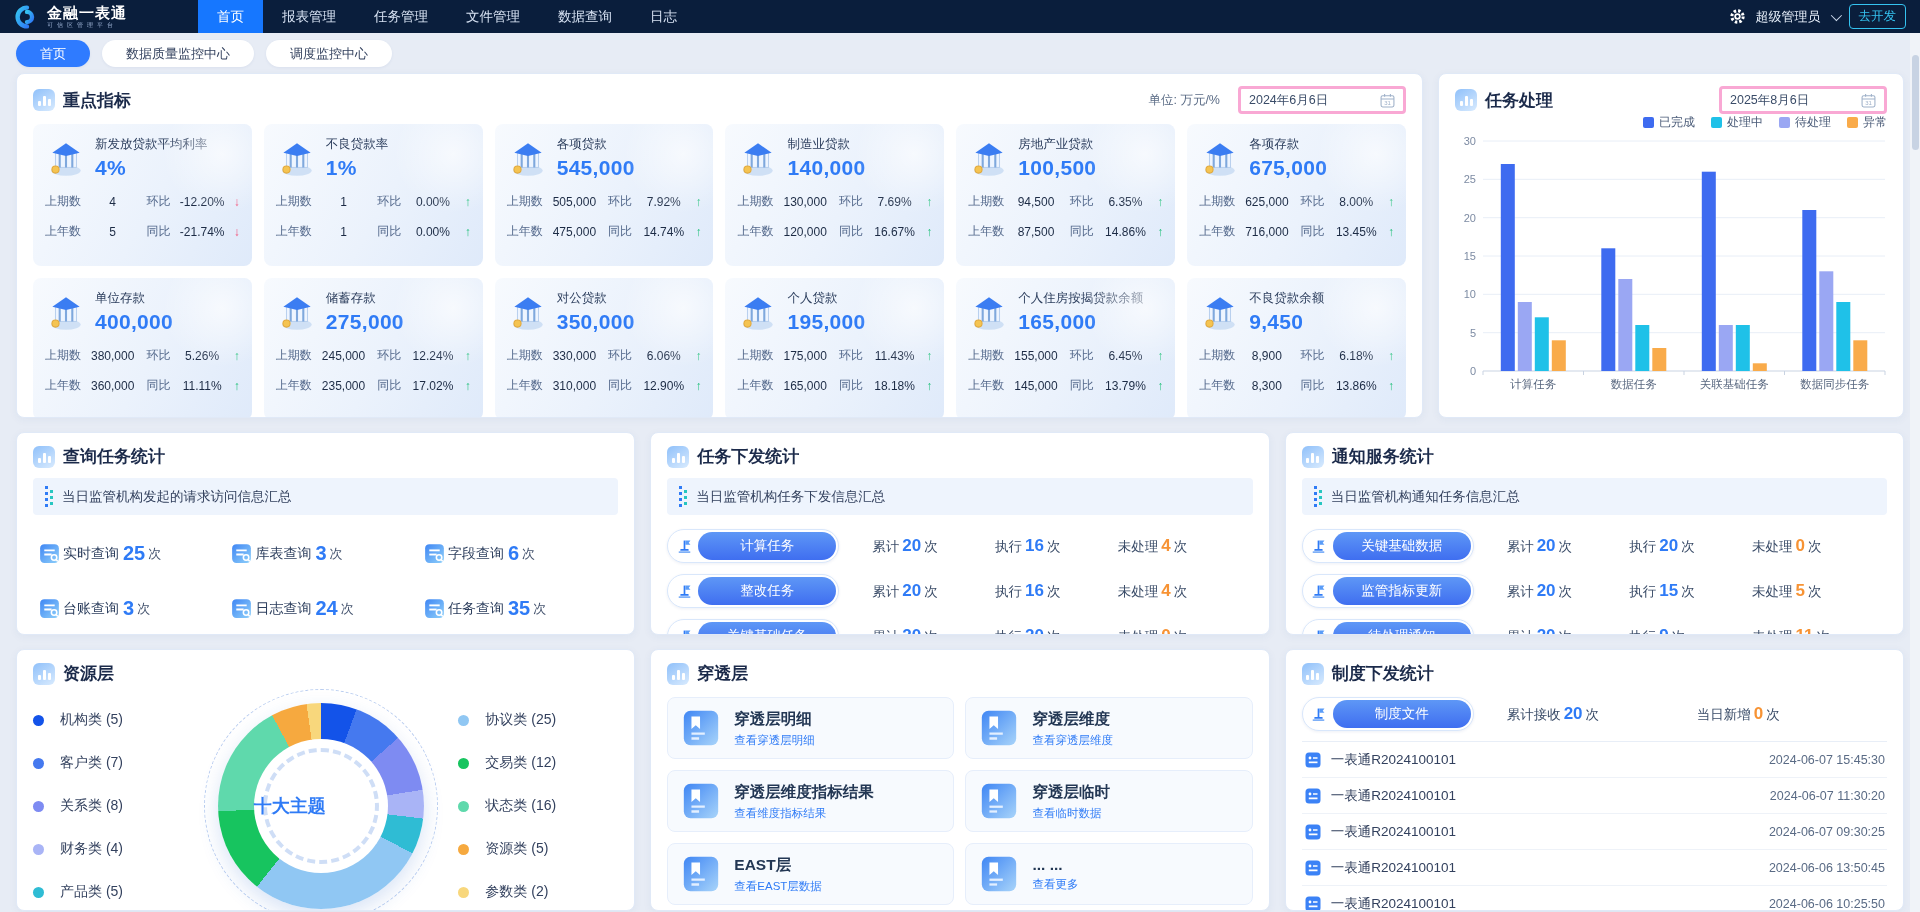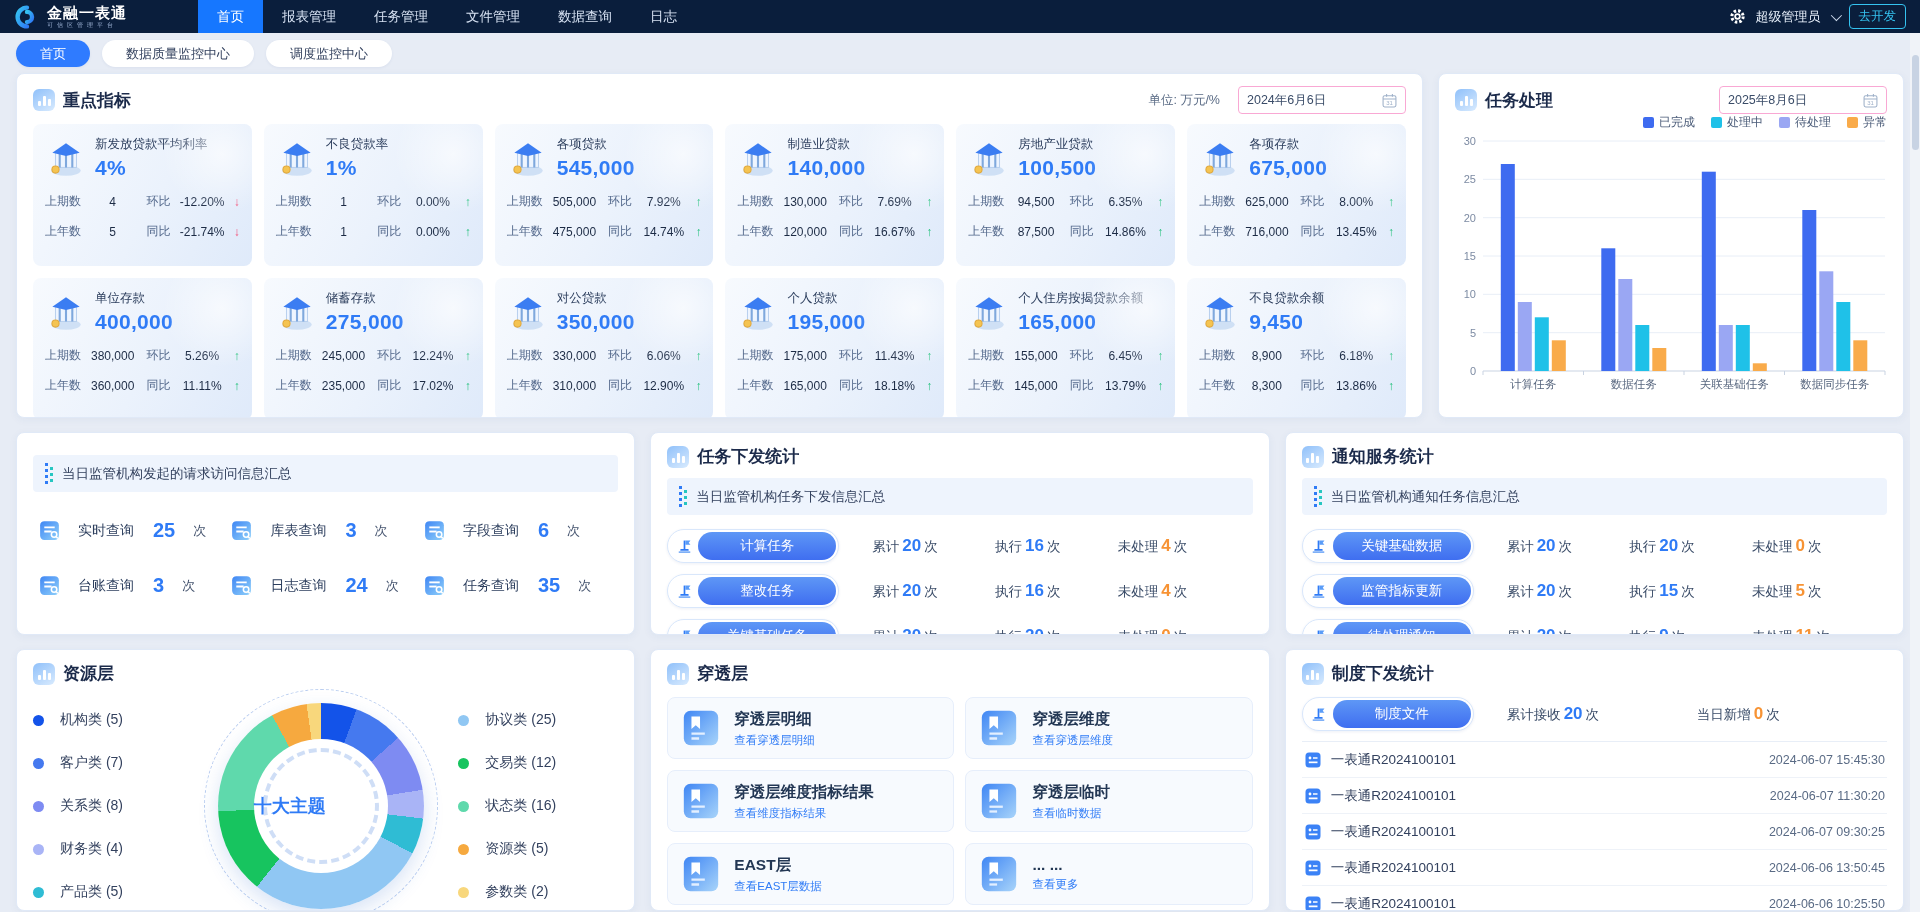--- a/index.html
+++ b/index.html
@@ -29,21 +29,21 @@
   .row { display:grid; gap:15px; margin:0 16px 14px; }
   .row1 { grid-template-columns: 1fr 466px; }
   .row2, .row3 { grid-template-columns: repeat(3, 1fr); }
   .panel { background:#fff; border:1px solid #e0e9f7; border-radius:8px; box-shadow:0 2px 8px rgba(40,70,140,.05); padding:12px 16px; overflow:hidden; }
   .p-head { display:flex; align-items:center; gap:8px; }
   .p-icon { width:22px; height:22px; border-radius:6px; background:linear-gradient(145deg,#8fc0fa,#d9ebfe); display:flex; align-items:flex-end; justify-content:center; gap:2px; padding-bottom:5px; flex:0 0 auto; }
   .p-icon i { display:block; width:3px; background:#fff; border-radius:1px; }
   .p-title { font-size:17px; font-weight:bold; color:#1b2a4a; }
   .p-head .spacer { flex:1; }
   .unit-label { font-size:12.5px; color:#5a6b85; margin-right:10px; }
-  .datebox { width:168px; height:28px; border:1px solid #f9a8d4; border-radius:4px; display:flex; align-items:center; padding:0 8px; font-size:12.5px; color:#3a4c68; background:#fff; cursor:pointer; }
+  .datebox { width:168px; height:28px; border:3px solid #f9a8d4; border-radius:4px; display:flex; align-items:center; padding:0 8px; font-size:12.5px; color:#3a4c68; background:#fff; cursor:pointer; }
   .datebox .dtext { flex:1; }
 
   
   .km-grid { display:grid; grid-template-columns:repeat(6,1fr); gap:12px; margin-top:10px; }
   .kcard { border-radius:8px; background:linear-gradient(120deg,#f7fafe 0%,#ebf2fc 55%,#dfeafa 100%); padding:12px 12px 10px; height:142px; position:relative; overflow:hidden; }
   .kcard::after { content:""; position:absolute; right:-30px; top:-30px; width:120px; height:120px; border-radius:50%; background:radial-gradient(circle,rgba(255,255,255,.65),rgba(255,255,255,0) 70%); pointer-events:none; }
   .k-top { display:flex; gap:8px; align-items:center; }
   .k-ico { flex:0 0 auto; }
   .k-tt { min-width:0; }
   .k-title { font-size:12.5px; color:#2c3e5d; white-space:nowrap; }
@@ -62,21 +62,21 @@
   #barchart { margin-top:2px; }
 
   
   .subbar { margin-top:10px; background:#eef4fd; border-radius:4px; padding:8px 12px; font-size:13.5px; color:#33415e; display:flex; align-items:center; gap:9px; }
   .dotmark { width:8px; height:21px; flex:0 0 auto;
     background-image:repeating-linear-gradient(#2f7bf6 0 3px, transparent 3px 6px),repeating-linear-gradient(#27c6c1 0 3px, transparent 3px 6px);
     background-size:3px 21px,3px 15px; background-position:0 0,5px 4px; background-repeat:no-repeat; }
 
   
   .q-grid { display:grid; grid-template-columns:repeat(3,1fr); row-gap:30px; margin-top:26px; padding:0 4px; }
-  .q-item { display:flex; align-items:center; gap:16px; }
+  .q-item { display:flex; align-items:center; gap:1px; }
   .q-label { font-size:14px; color:#2c3e5d; }
   .q-num { font-size:20px; font-weight:bold; color:#2f7bf6; margin-left:3px; }
   .q-unit { font-size:13px; color:#44536e; margin-left:2px; }
 
   
   .d-rows { margin-top:14px; display:flex; flex-direction:column; gap:11px; }
   .d-row { display:grid; grid-template-columns:205px 1fr 1fr 1.1fr; align-items:center; }
   .capsule { display:flex; align-items:center; border:1px solid #d9e7fb; border-radius:999px; padding:2px; background:#fff; width:fit-content; cursor:pointer; box-shadow:0 1px 3px rgba(40,70,140,.08); }
   .cap-ico { width:28px; height:28px; border-radius:50%; display:flex; align-items:center; justify-content:center; }
   .cap-pill { min-width:138px; text-align:center; padding:5px 16px; border-radius:999px; background:linear-gradient(180deg,#5e97f6,#3f6ef0); color:#fff; font-size:13.5px; }
@@ -635,20 +635,28 @@
           <rect x="398.3" y="207.3" width="14" height="30.7" fill="#f9ab4a"></rect>
           <text x="379.8" y="255" font-size="11.5" fill="#58677f" text-anchor="middle">数据同步任务</text>
           <line x1="329.5" y1="238" x2="329.5" y2="242" stroke="#c9d3e2"></line>
           <line x1="430" y1="238" x2="430" y2="242" stroke="#c9d3e2"></line>
         </svg></div>
   </div>
 </div>
 
 <div class="row row2">
   <div class="panel" style="height:203px;">
+    <div class="p-head">
+      <span class="p-icon">
+          <i style="height:5px"></i>
+          <i style="height:10px"></i>
+          <i style="height:7px"></i>
+        </span>
+      <span class="p-title">查询任务统计</span>
+    </div>
     <div class="subbar">
       <span class="dotmark"></span>
       <span>当日监管机构发起的请求访问信息汇总</span>
     </div>
     <div class="q-grid" id="q-grid">
         <div class="q-item">
     <svg width="25" height="25" viewBox="0 0 24 24">
       <defs>
               <linearGradient id="qg" x1="0" y1="0" x2="1" y2="1">
         <stop offset="0" stop-color="#3f86f4"></stop>

